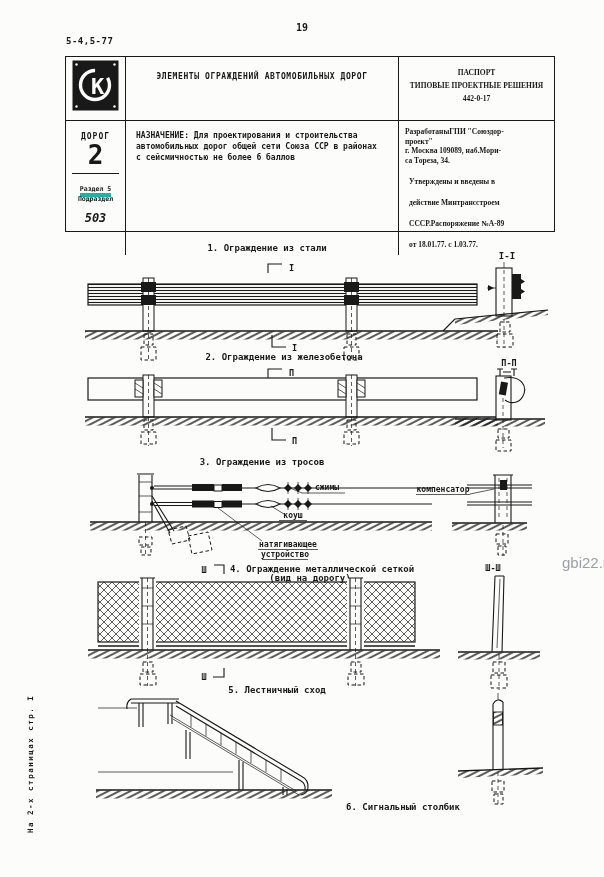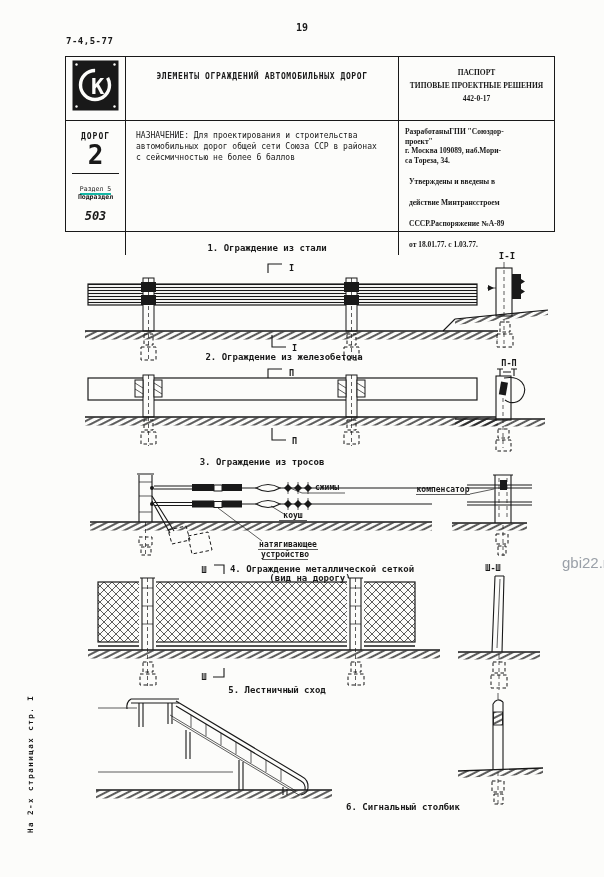--- a/index.html
+++ b/index.html
@@ -15,25 +15,25 @@
   .cell.last-col{border-right:none;font-family:Liberation Serif, serif;}
   .cell.last-row{border-bottom:none;}
   .logo-cell{display:flex;align-items:flex-start;justify-content:center;padding-top:3px;}
   .title-cell{display:flex;justify-content:center;padding-top:15px;
               font-size:8px;font-weight:700;letter-spacing:0.6px;text-align:center;}
   .pass-cell{text-align:center;padding-top:9px;font-size:7.5px;font-weight:700;line-height:13px;}
   .part-cell{text-align:center;padding-top:11px;}
   .part-label{font-size:8px;font-weight:700;letter-spacing:1px;}
   .part-num{font-size:26px;font-weight:700;line-height:28px;}
   .part-div{border-top:1.2px solid #191919;margin:4px 6px 2px 6px;}
-  .razdel{font-size:6.5px;font-weight:400;line-height:7px;border-bottom:2px solid #14b8a6;
+  .razdel{font-size:6.5px;font-weight:700;line-height:7px;border-bottom:4px solid #14b8a6;
           display:inline-block;margin-bottom:0;}
   .podrazdel{font-size:6.5px;font-weight:700;line-height:7px;margin-top:-1px;}
   .part-code{font-size:12px;font-weight:700;margin-top:8px;font-style:italic;}
-  .purpose-cell{padding:9px 8px 0 10px;font-size:8px;font-weight:400;line-height:11px;
+  .purpose-cell{padding:9px 8px 0 10px;font-size:8px;font-weight:700;line-height:11px;
                 white-space:pre-line;}
   .dev-cell{padding:6px 3px 0 6px;font-size:7.5px;font-weight:700;}
   .developer{line-height:9.5px;white-space:pre-line;}
   .approval{line-height:21px;white-space:pre-line;margin-top:6px;padding-left:4px;}
   
   svg.draw{position:absolute;left:0;top:238px;}
   svg.draw text{font-family:"DejaVu Sans Mono",monospace;font-weight:700;font-size:9px;fill:#191919;}
   svg.draw text.f8{font-size:8px;}
   svg.draw text.f85{font-size:8.5px;}
   .ln{stroke:#191919;stroke-width:1.1;fill:none;}
@@ -48,21 +48,21 @@
             white-space:nowrap;font-size:7.5px;font-weight:700;letter-spacing:1.5px;}
   .watermark{left:562px;top:554px;font-family:"Liberation Sans",sans-serif;
              font-size:15px;color:#9aa0a8;}
   .logo-svg text{font-family:"DejaVu Sans Mono",monospace;font-weight:700;}
 </style>
 </head>
 <body>
 
 <div class="page">
 
-  <span class="abs doccode">7-4,5-77</span>
+  <span class="abs doccode">5-4,5-77</span>
   <span class="abs pagenum">19</span>
 
   <div class="abs hdr">
     <div class="cell logo-cell">
       <svg class="logo-svg" width="47" height="51" viewBox="0 0 47 51">
         <rect x="0.5" y="0.5" width="46" height="50" fill="#191919"></rect>
         <circle cx="23" cy="25" r="14.5" fill="none" stroke="#fcfcfa" stroke-width="3.4" stroke-dasharray="76 15" stroke-dashoffset="8"></circle>
         <text x="25.5" y="33.5" text-anchor="middle" font-size="22" fill="#fcfcfa">К</text>
         <circle cx="4.5" cy="4.5" r="1.2" fill="#fcfcfa"></circle>
           <circle cx="42.5" cy="4.5" r="1.2" fill="#fcfcfa"></circle>

